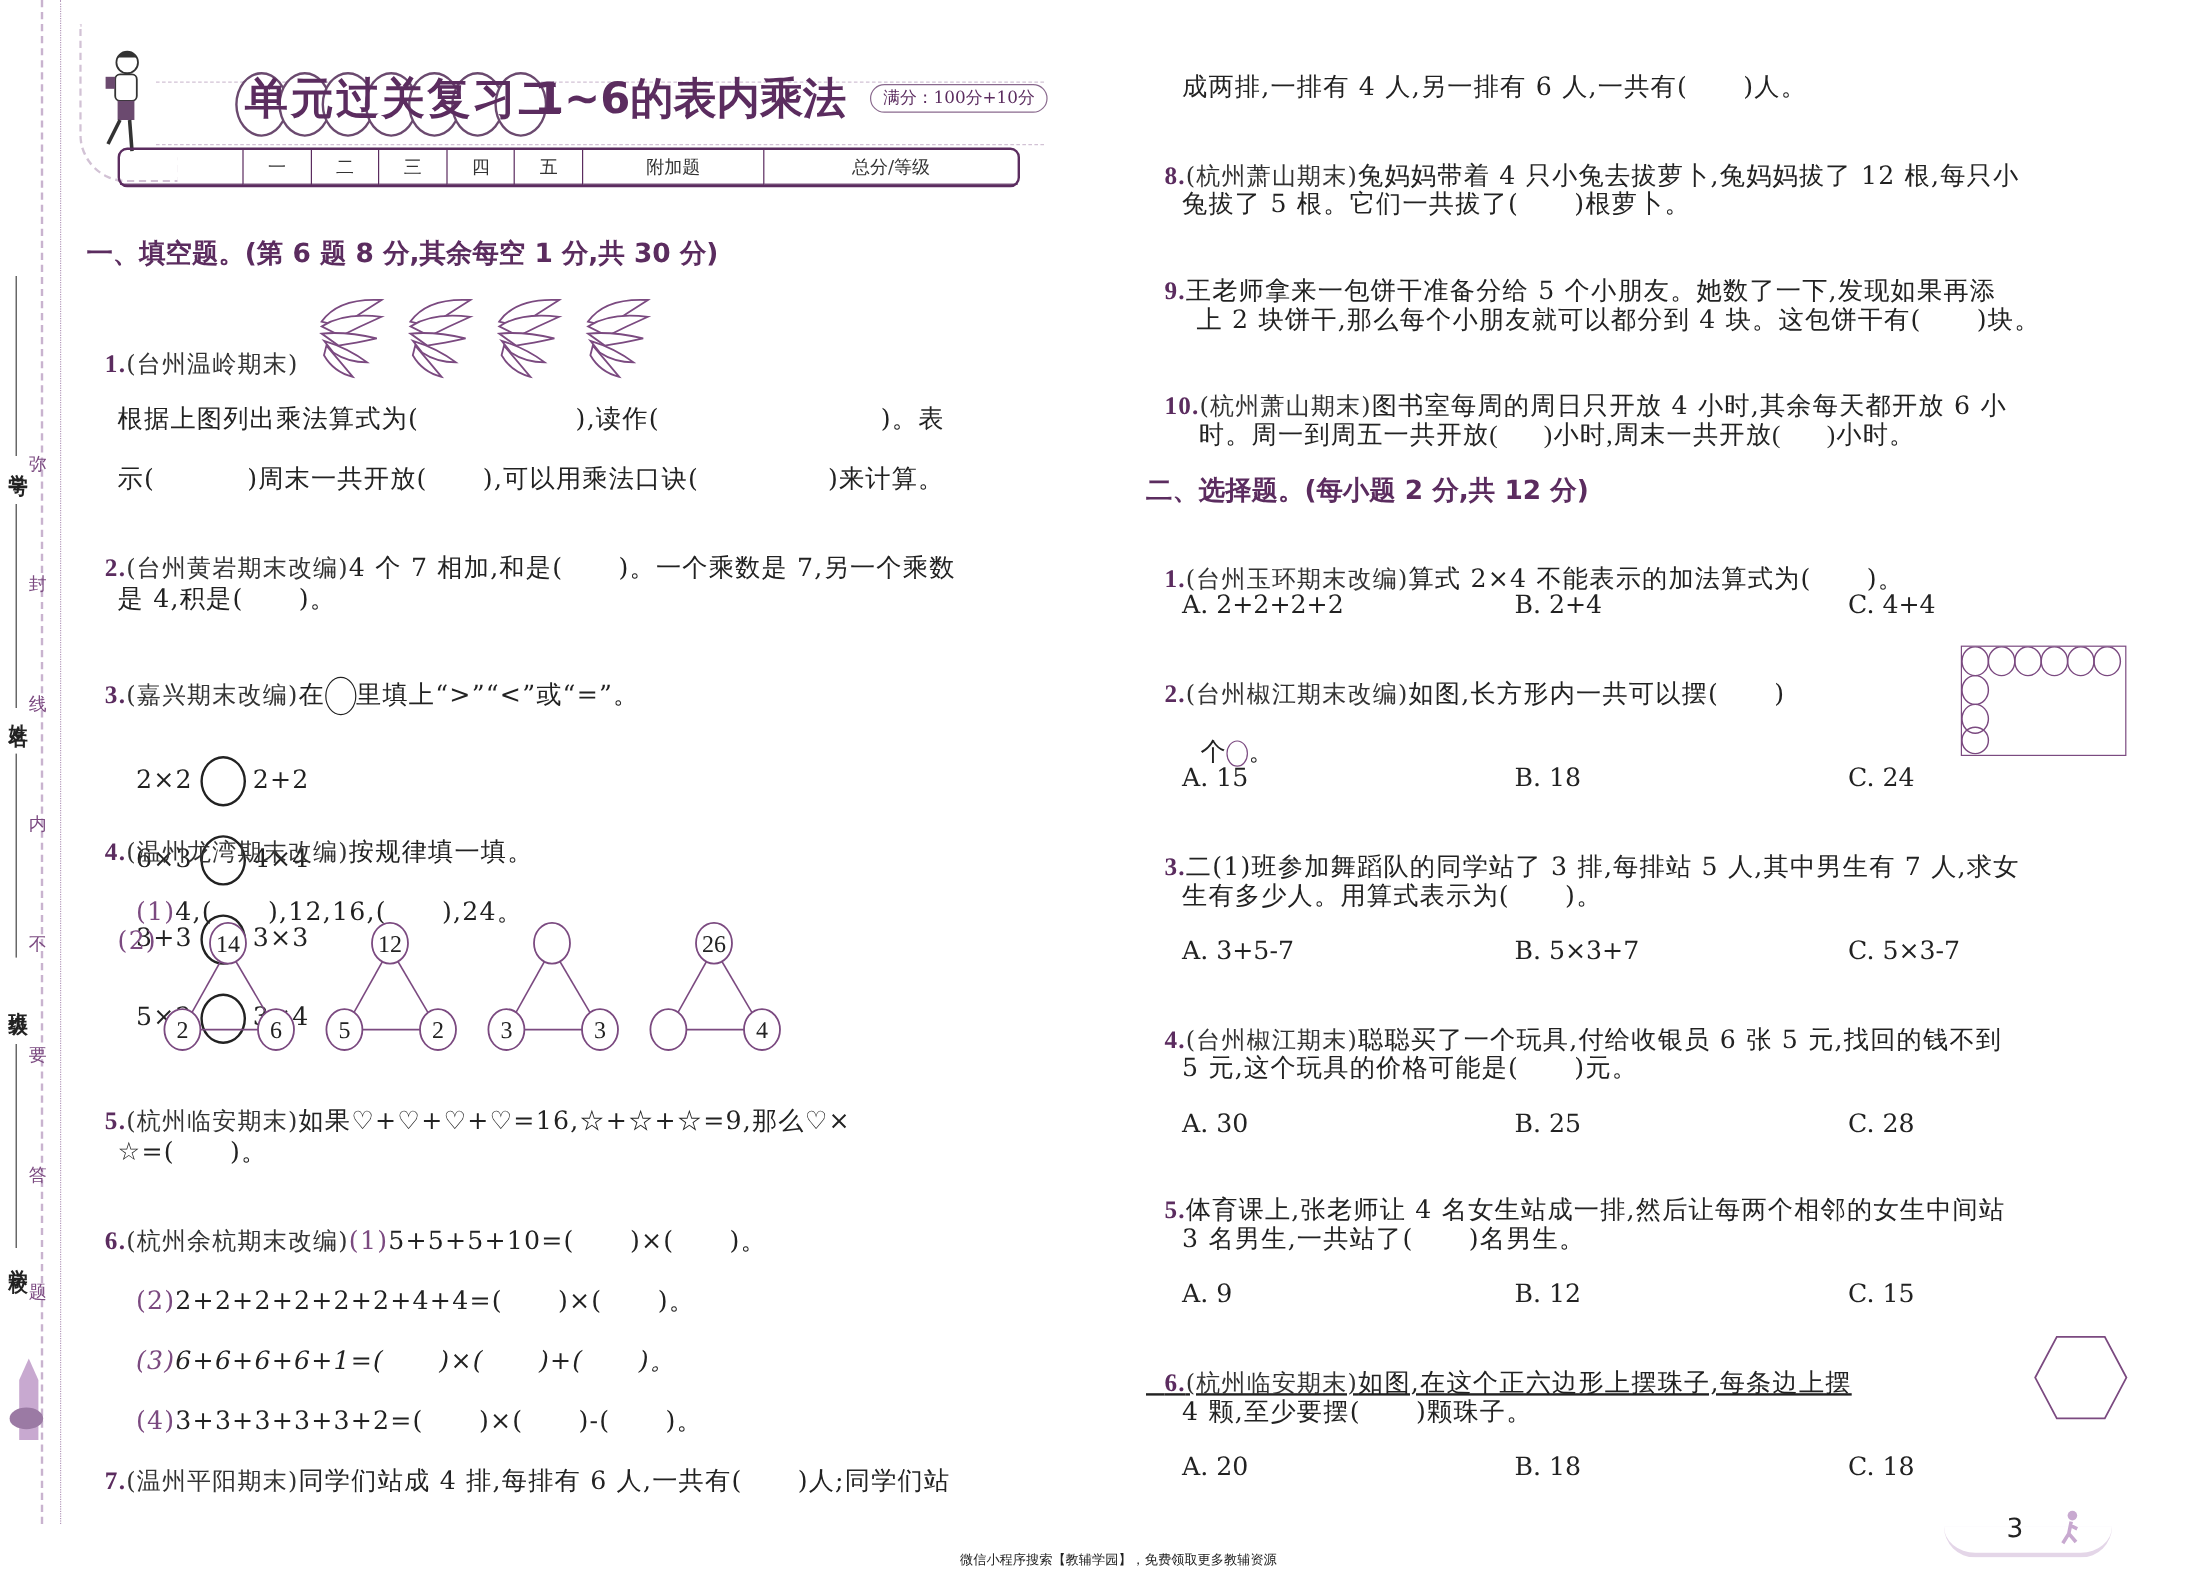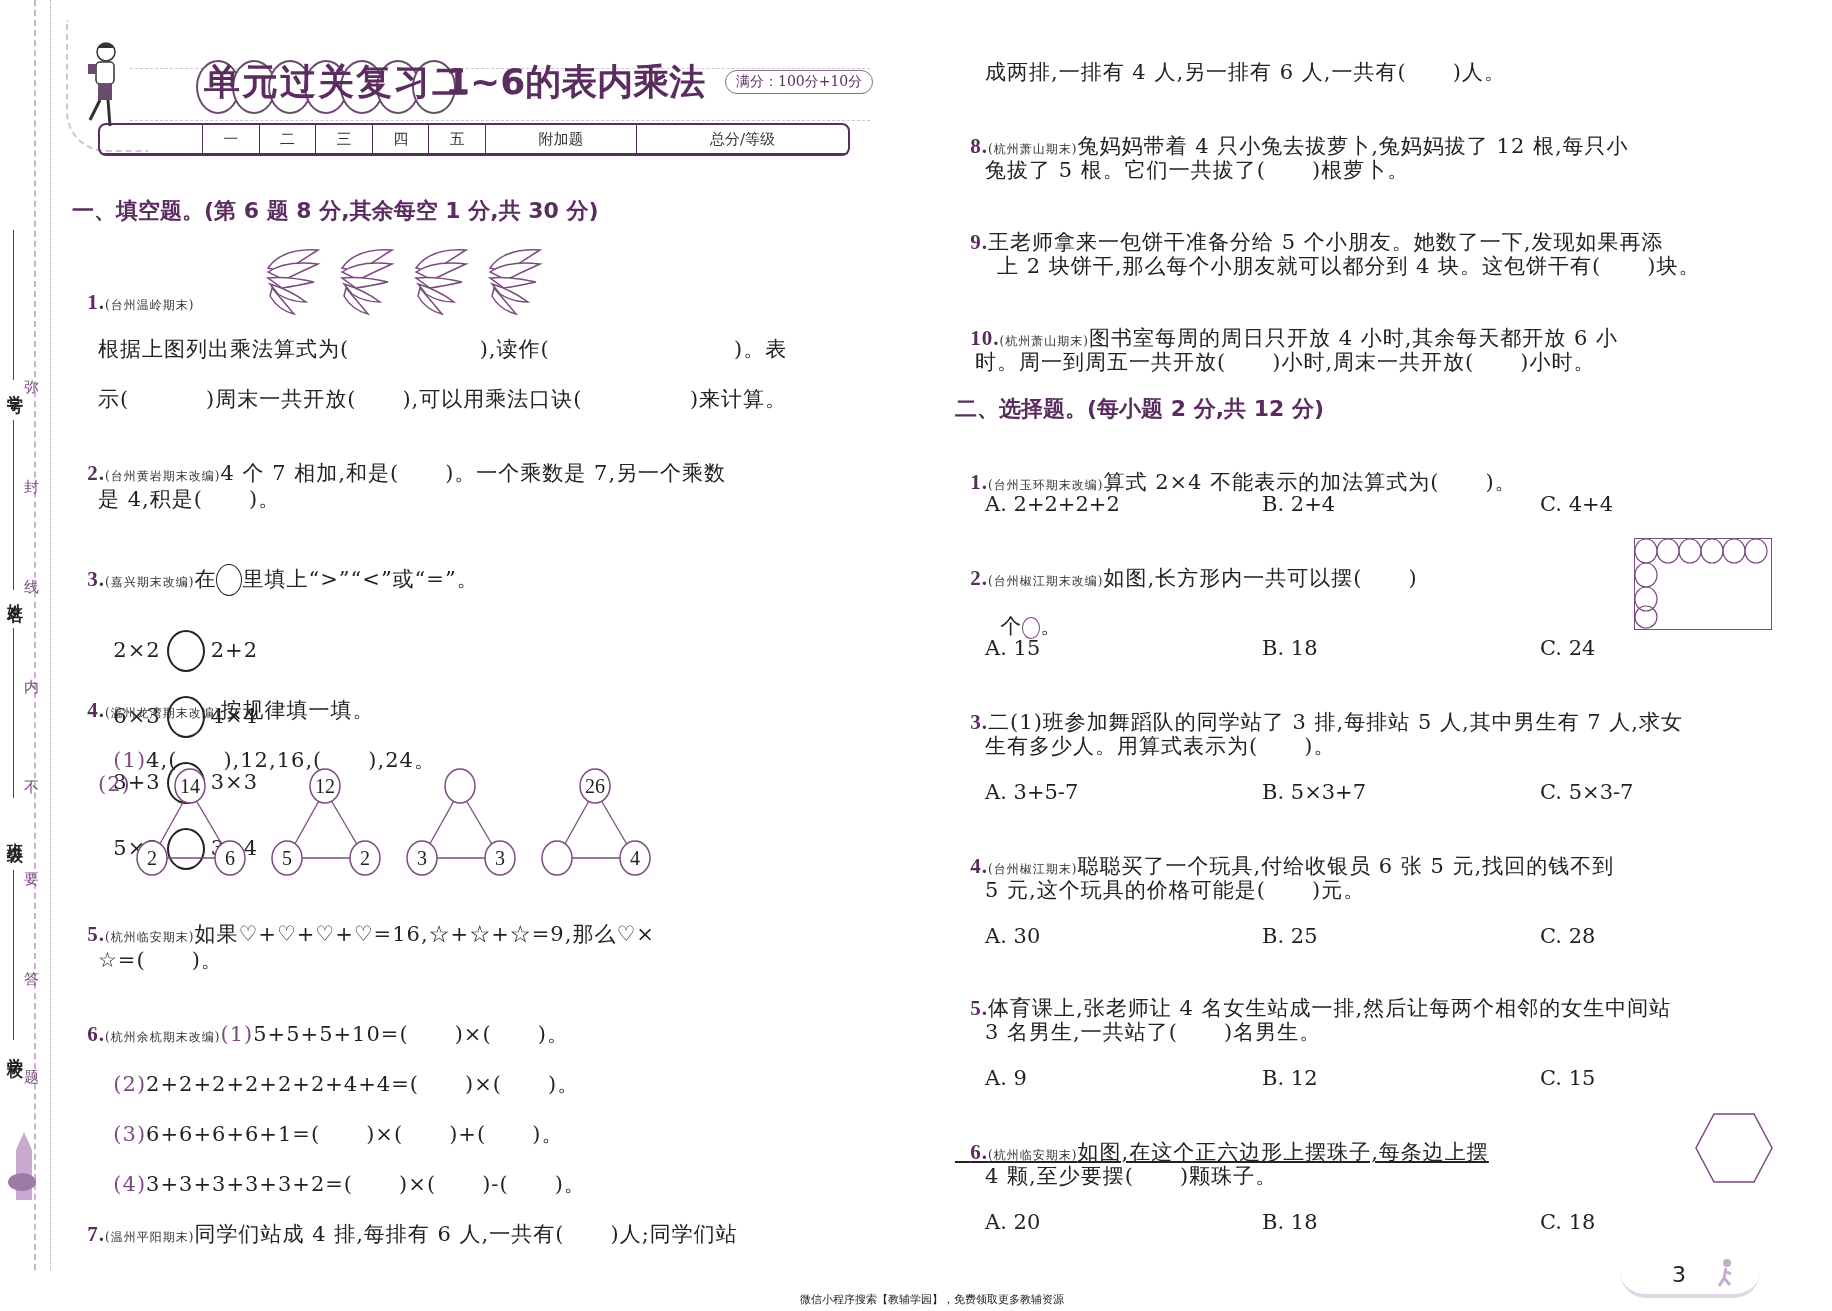--- a/index.html
+++ b/index.html
@@ -30,21 +30,21 @@
   table.score{position:absolute;left:98px;top:123px;width:752px;border-collapse:separate;border-spacing:0;
        border:2.5px solid #5b2c5f;border-radius:8px;font-size:15px;}
   table.score td{border-right:1.5px solid #5b2c5f;height:26px;text-align:center;color:#333;}
   table.score tr:first-child td{border-bottom:1.5px solid #5b2c5f;}
   table.score td:last-child{border-right:none;}
   table.score td.rowhead{font-family:"DejaVu Sans",sans-serif;font-weight:bold;font-size:15px;width:100px;}
   
   .section{position:absolute;font-family:"DejaVu Sans",sans-serif;font-weight:bold;font-size:22px;color:#5b2c5f;}
   .line{position:absolute;font-size:21px;white-space:pre;letter-spacing:1px;}
   .qn{color:#5b2c5f;font-weight:bold;font-family:"Liberation Serif",serif;}
-  .src{font-size:12px;color:#333;}
+  .src{font-size:20px;color:#333;}
   .sub{color:#7b4a80;}
   .opt{position:absolute;font-size:21px;white-space:pre;}
   .cmp-circle{display:inline-block;width:34px;height:38px;border:2px solid #222;border-radius:50%;vertical-align:middle;margin:0 6px;}
   .inline-circle{display:inline-block;width:24px;height:30px;border:1.5px solid #222;border-radius:50%;vertical-align:middle;}
   .small-circle{display:inline-block;width:16px;height:20px;border:1.5px solid #7b4a80;border-radius:50%;vertical-align:middle;}
   .footer{position:absolute;left:780px;top:1292px;font-family:"DejaVu Sans",sans-serif;font-size:11px;color:#222;margin-left:20px;}
   .pageno{position:absolute;left:1672px;top:1262px;font-family:"DejaVu Sans",sans-serif;font-size:22px;color:#222;}
   .page-swoosh{position:absolute;left:1620px;top:1272px;width:140px;height:22px;border-bottom:4px solid #e4d6e8;border-radius:0 0 70px 70px;}
   .rect-fig{position:absolute;left:1634px;top:538px;width:136px;height:90px;border:1.5px solid #7b4a80;}
   .hex{position:absolute;left:1694px;top:1112px;}
@@ -234,21 +234,21 @@
   <span class="qn">5.</span><span class="src">(杭州临安期末)</span><span>如果♡+♡+♡+♡=16,☆+☆+☆=9,那么♡×</span>
 </div>
 <div class="line" style="left:98px;top:946px;">☆=(      )。</div>
 
 <div class="line" style="left:72px;top:996px;">
   <span class="qn">6.</span><span class="src">(杭州余杭期末改编)</span><span class="sub">(1)</span><span>5+5+5+10=(      )×(      )。</span>
 </div>
 <div class="line" style="left:98px;top:1046px;">
   <span class="sub">(2)</span><span>2+2+2+2+2+2+4+4=(      )×(      )。</span>
 </div>
-<div class="line" style="left:98px;top:1096px;">
+<div class="line" style="left:98px;top:1096px;font-style:italic;">
   <span class="sub">(3)</span><span>6+6+6+6+1=(      )×(      )+(      )。</span>
 </div>
 <div class="line" style="left:98px;top:1146px;">
   <span class="sub">(4)</span><span>3+3+3+3+3+2=(      )×(      )-(      )。</span>
 </div>
 
 <div class="line" style="left:72px;top:1196px;">
   <span class="qn">7.</span><span class="src">(温州平阳期末)</span><span>同学们站成 4 排,每排有 6 人,一共有(      )人;同学们站</span>
 </div>
 
@@ -260,21 +260,21 @@
 <div class="line" style="left:985px;top:156px;">兔拔了 5 根。它们一共拔了(      )根萝卜。</div>
 
 <div class="line" style="left:955px;top:204px;">
   <span class="qn">9.</span><span>王老师拿来一包饼干准备分给 5 个小朋友。她数了一下,发现如果再添</span>
 </div>
 <div class="line" style="left:985px;top:252px;margin-left:12px;">上 2 块饼干,那么每个小朋友就可以都分到 4 块。这包饼干有(      )块。</div>
 
 <div class="line" style="left:955px;top:300px;">
   <span class="qn">10.</span><span class="src">(杭州萧山期末)</span><span>图书室每周的周日只开放 4 小时,其余每天都开放 6 小</span>
 </div>
-<div class="line" style="left:975px;top:348px;">时。周一到周五一共开放(      )小时,周末一共开放(      )小时。</div>
+<div class="line" style="left:999px;top:348px;font-family:Liberation Serif, serif;">时。周一到周五一共开放(      )小时,周末一共开放(      )小时。</div>
 
 <div class="section" style="left:955px;top:394px;">二、选择题。(每小题 2 分,共 12 分)</div>
 
 <div class="line" style="left:955px;top:444px;">
   <span class="qn">1.</span><span class="src">(台州玉环期末改编)</span><span>算式 2×4 不能表示的加法算式为(      )。</span>
 </div>
 <div class="opt" style="left:985px;top:492px;">A. 2+2+2+2</div>
 <div class="opt" style="left:1262px;top:492px;">B. 2+4</div>
 <div class="opt" style="left:1540px;top:492px;">C. 4+4</div>
 

